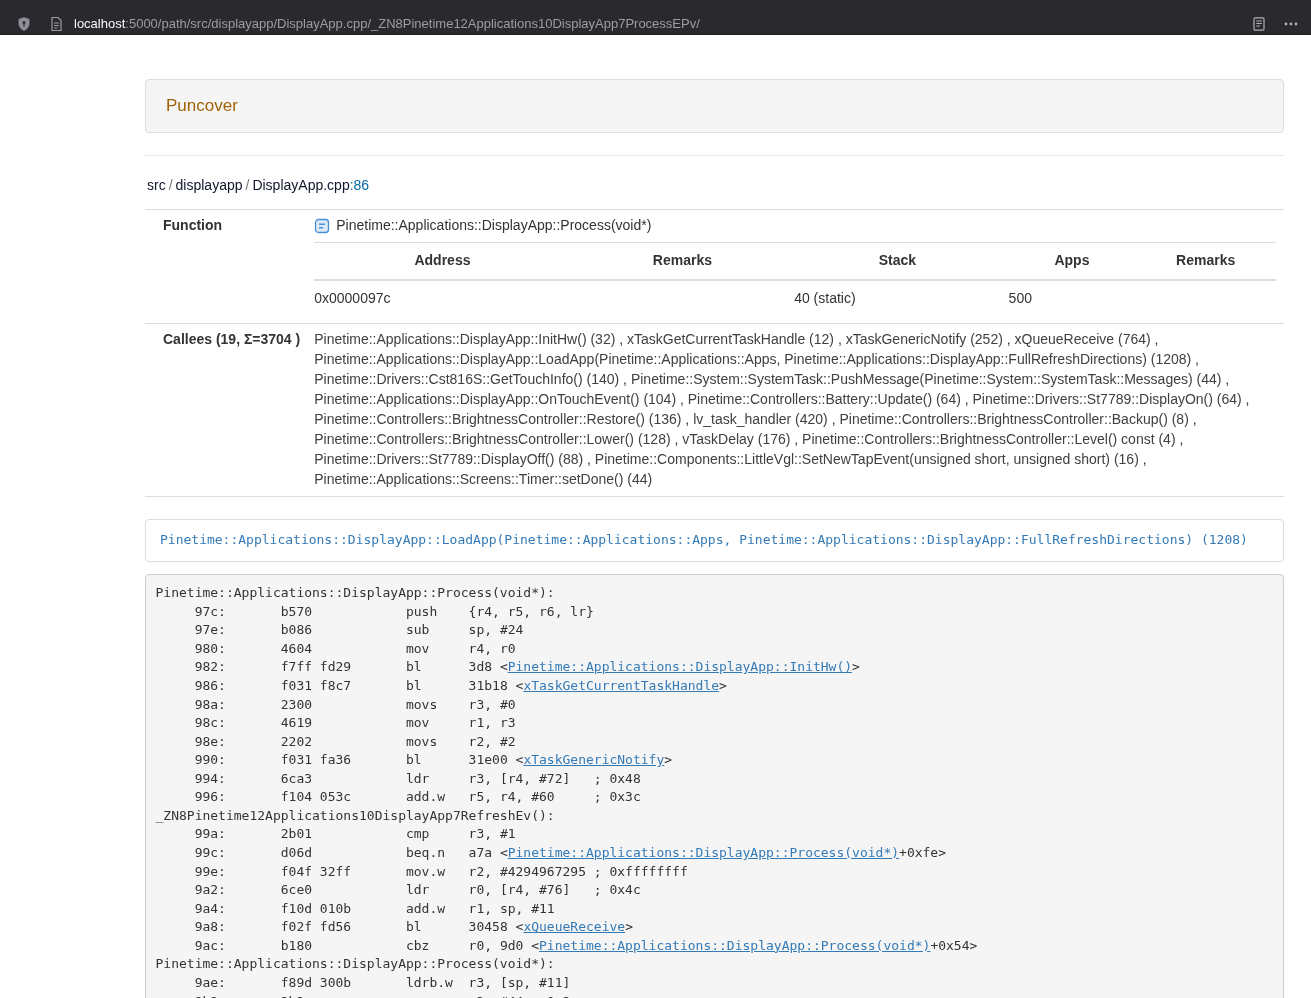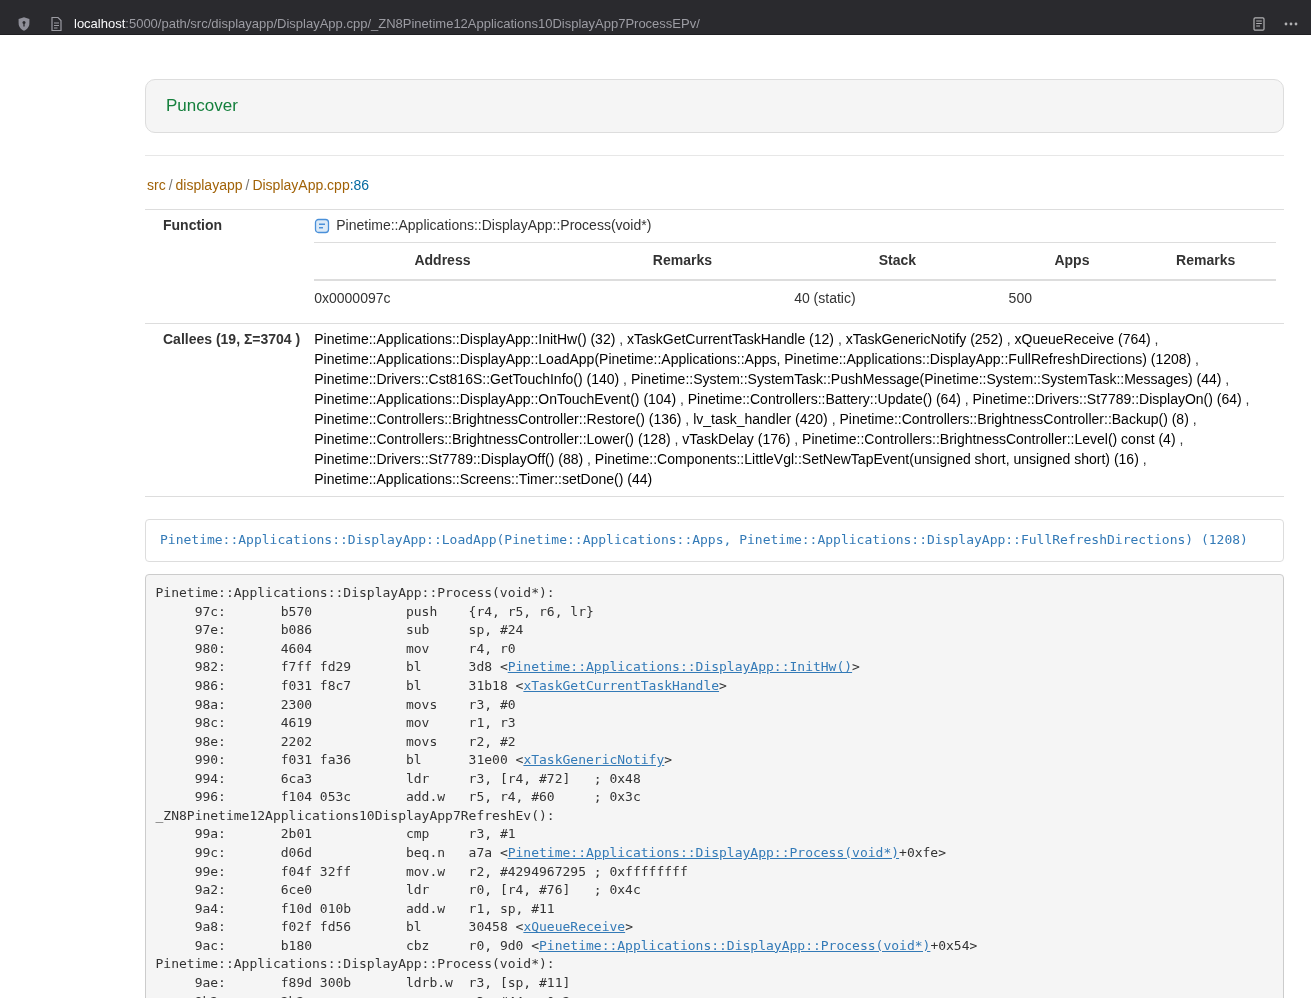--- a/index.html
+++ b/index.html
@@ -36,34 +36,34 @@
   .url-host { color: #f9f9fa; }
   .url-path { color: #9c9ca3; }
   .bb-spacer { flex: 1 1 auto; }
 
   
   .container { margin: 44px 27px 0 145px; }
 
   .panel-heading-box {
     background: #f5f5f5;
     border: 1px solid #ddd;
-    border-radius: 10px;
+    border-radius: 4px;
     padding: 14px 20px;
     font-size: 17px;
-    color: #15803d;
+    color: #a16207;
   }
 
   hr.rule {
     border: 0;
     border-top: 1px solid #e7e7e7;
     margin: 22px 0 20px 0;
   }
 
   .breadcrumb { margin: 0 2px 13px 2px; font-size: 14px; }
-  .breadcrumb .lnk { color: #a16207; }
+  .breadcrumb .lnk { color: #0f172a; }
   .breadcrumb .sep { color: #777; padding: 0 3px; }
   .breadcrumb .line-no { color: #0369a1; }
 
   
   table.fn-table { width: 100%; border-collapse: collapse; border-bottom: 1px solid #ddd; margin-bottom: 22px; }
   .fn-table > tbody > tr > th,
   .fn-table > tbody > tr > td {
     border-top: 1px solid #ddd;
     vertical-align: top;
     text-align: left;
@@ -85,21 +85,21 @@
   .inner-table thead th {
     border-top: 1px solid #ddd;
     border-bottom: 2px solid #ddd;
     padding: 8px 8px 8px 0;
     text-align: center;
     font-weight: bold;
   }
   .inner-table tbody td { padding: 8px 8px 8px 0; }
 
   .callees { }
-  .lnk { color: #000000; }
+  .lnk { color: #404040; }
   .callees .comma { color: #333; }
 
   .symbol-panel {
     border: 1px solid #ddd;
     border-radius: 4px;
     padding: 11px 14px;
     margin-bottom: 12px;
     font-family: "DejaVu Sans Mono", "Liberation Mono", monospace;
     font-size: 13px;
     line-height: 1.42857;

